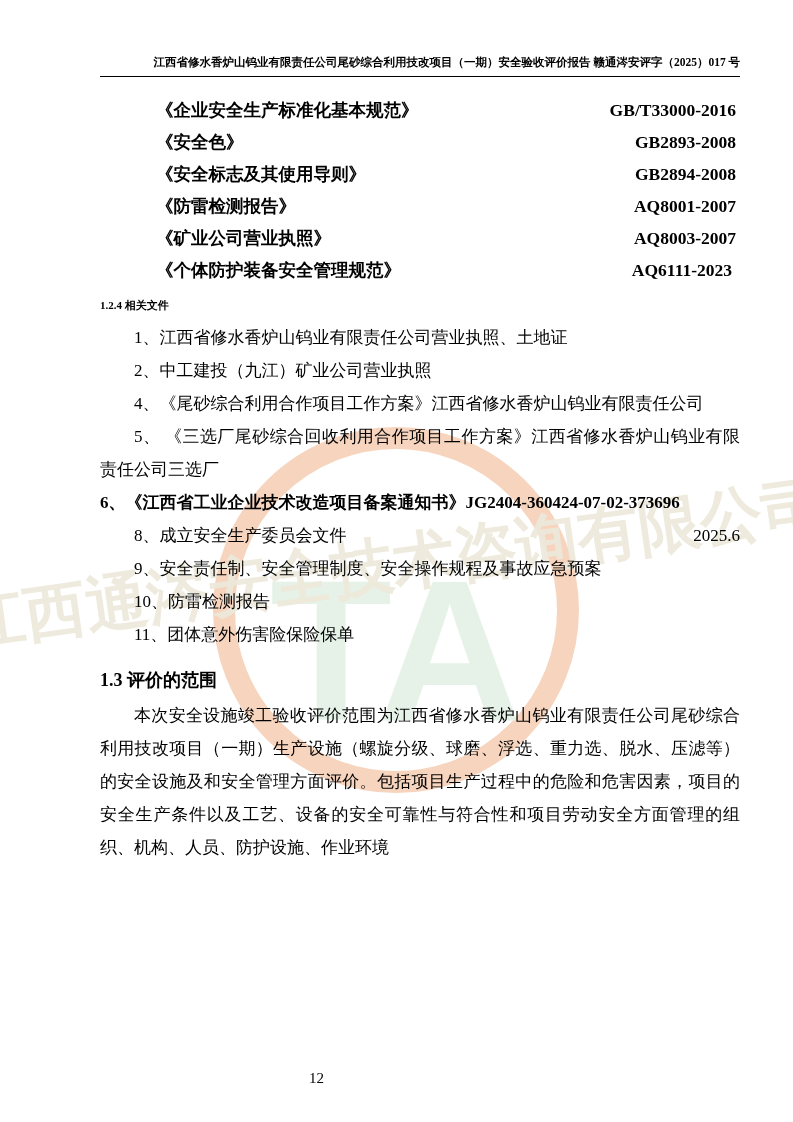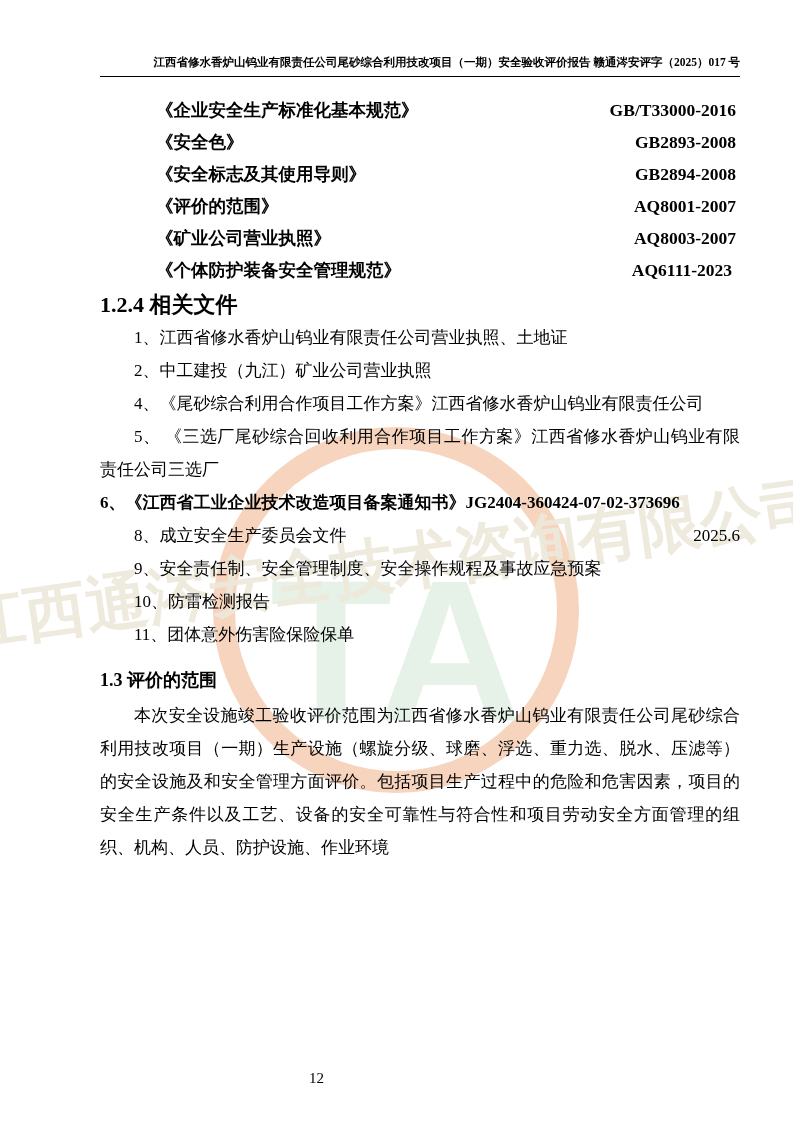--- a/index.html
+++ b/index.html
@@ -74,21 +74,21 @@
     padding: 0 4px 0 56px;
   }
   .std-name { white-space: nowrap; }
   .std-code {
     white-space: nowrap;
     font-family: "Liberation Serif", "DejaVu Serif", serif;
   }
   .std-row.indent-code .std-code { padding-right: 4px; }
 
   .sec-head {
-    font-size: 22px;
+    font-size: 11px;
     font-weight: bold;
     line-height: 30px;
     margin-top: 4px;
     margin-bottom: 1px;
   }
   .sec-head-big {
     font-size: 18px;
     font-weight: bold;
     line-height: 34px;
     margin-top: 12px;
@@ -154,21 +154,21 @@
       </div>
       <div class="std-row">
         <span class="std-name">《安全色》</span>
         <span class="std-code">GB2893-2008</span>
       </div>
       <div class="std-row">
         <span class="std-name">《安全标志及其使用导则》</span>
         <span class="std-code">GB2894-2008</span>
       </div>
       <div class="std-row">
-        <span class="std-name">《评价的范围》</span>
+        <span class="std-name">《防雷检测报告》</span>
         <span class="std-code">AQ8001-2007</span>
       </div>
       <div class="std-row">
         <span class="std-name">《矿业公司营业执照》</span>
         <span class="std-code">AQ8003-2007</span>
       </div>
       <div class="std-row indent-code">
         <span class="std-name">《个体防护装备安全管理规范》</span>
         <span class="std-code">AQ6111-2023</span>
       </div>

